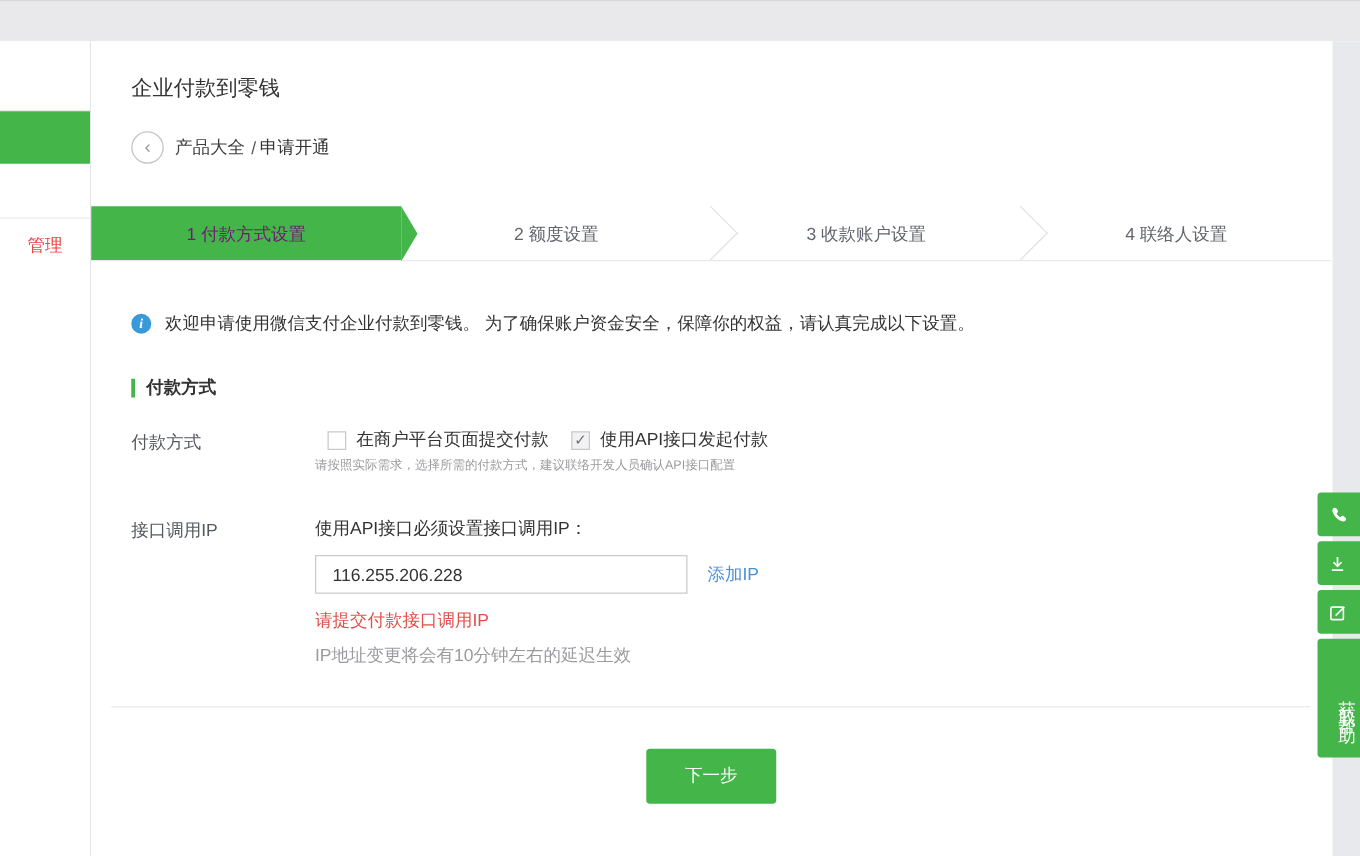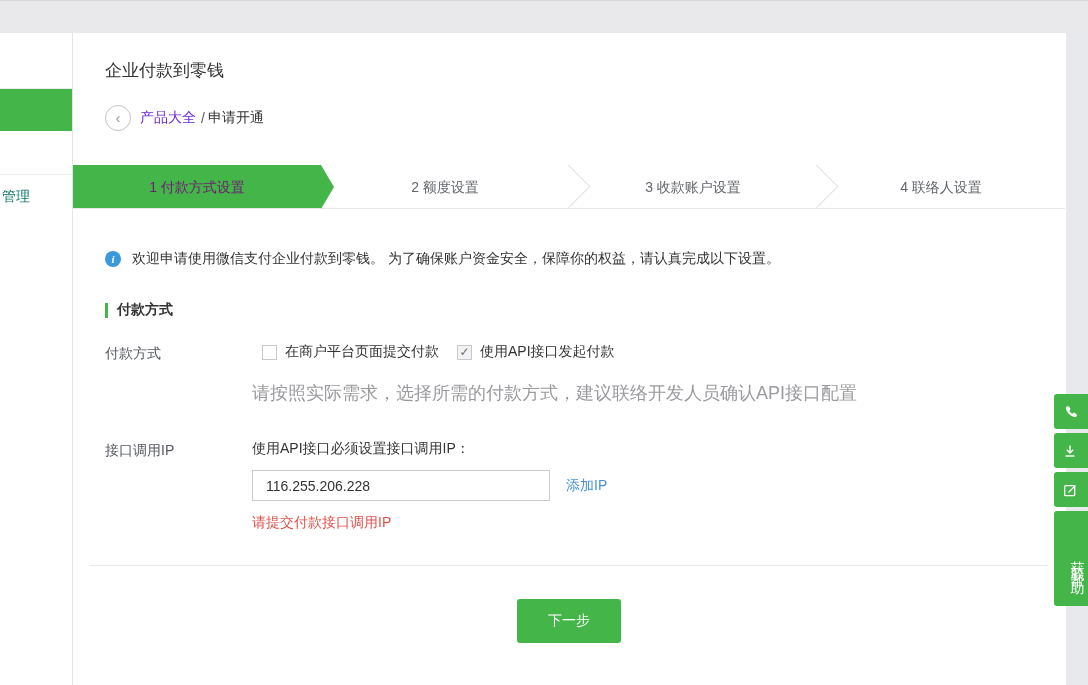--- a/index.html
+++ b/index.html
@@ -17,34 +17,34 @@
   .sidebar {
     position:absolute; left:0; top:33px; bottom:0; width:73px;
     background:#fff; border-right:1px solid #e4e4e7;
   }
   .side-item { width:100%; }
   .side-item.blank1 { height:56px; border-bottom:1px solid #ececef; }
   .side-item.active { height:42px; background:#44b549; }
   .side-item.blank2 { height:44px; border-bottom:1px solid #ececef; }
   .side-item.labeled {
     height:44px; display:flex; align-items:center;
-    font-size:14px; color:#0f766e; padding-left:2px; overflow:hidden; white-space:nowrap;
+    font-size:14px; color:#ef4444; padding-left:2px; overflow:hidden; white-space:nowrap;margin-left:20px;
   }
   
   .content { position:absolute; left:73px; top:33px; width:992px; bottom:0; background:#fff; }
   .header { padding:0 32px; }
   .page-title { margin-top:26px; font-size:17px; color:#333; font-weight:400; }
   .breadcrumb { margin-top:23px; display:flex; align-items:center; font-size:14px; }
   .back-circle {
     width:26px; height:26px; border-radius:50%; border:1px solid #c4c4c8;
     display:flex; align-items:center; justify-content:center;
     color:#9a9a9e; font-size:15px; cursor:pointer; background:#fff; flex:0 0 auto;
   }
   .back-circle span { position:relative; top:-1px; }
-  .crumb-parent { color:#6d28d9; margin-left:9px; }
+  .crumb-parent { color:#404040; margin-left:9px; }
   .crumb-sep { color:#55585e; margin:0 3px 0 5px; }
   .crumb-current { color:#333; }
   
   .steps {
     position:absolute; left:0; right:0; top:132px; height:44px;
     display:flex; border-bottom:1px solid #e9e9ec; background:#fff;
   }
   .step {
     flex:1; position:relative; text-align:center; line-height:44px;
     font-size:14px; color:#62656b; background:#fff;
@@ -78,21 +78,21 @@
   .row-field { flex:1; }
   .cb-line { display:flex; align-items:center; font-size:14px; color:#333;padding-left:10px; }
   .checkbox {
     width:15px; height:15px; border:1px solid #c9c9cc; background:#fff;
     display:inline-flex; align-items:center; justify-content:center;
     margin-right:8px; cursor:pointer; flex:0 0 auto;
   }
   .checkbox.checked { background:#f2f2f4; }
   .checkbox .check { font-size:12px; color:#6e6e72; line-height:1; }
   .cb-group2 { margin-left:18px; display:flex; align-items:center; }
-  .field-hint { margin-top:20px; font-size:18px; color:#9b9b9f; }
+  .field-hint { margin-top:4px; font-size:10px; color:#9b9b9f; }
   .ip-instruction { font-size:14px; color:#333; }
   .ip-line { margin-top:12px; display:flex; align-items:center; }
   .ip-input {
     width:298px; height:31px; border:1px solid #cbcbce; background:#fff;
     font-size:14px; color:#333; padding:0 13px; outline:none;
     font-family:"Liberation Sans", sans-serif;
   }
   .add-ip { margin-left:16px; font-size:14px; color:#4a90d9; text-decoration:none; cursor:pointer; }
   .ip-error { margin-top:13px; font-size:14px; color:#e0504a; }
   .ip-hint { margin-top:10px; font-size:14px; color:#9b9b9f; }
@@ -202,20 +202,21 @@
 
       <div class="form-row row2">
         <div class="row-label">接口调用IP</div>
         <div class="row-field">
           <div class="ip-instruction">使用API接口必须设置接口调用IP：</div>
           <div class="ip-line">
             <input class="ip-input" type="text" value="116.255.206.228" style="">
             <a class="add-ip">添加IP</a>
           </div>
           <div class="ip-error">请提交付款接口调用IP</div>
+          <div class="ip-hint">IP地址变更将会有10分钟左右的延迟生效</div>
         </div>
       </div>
 
     </div>
 
     <div class="divider"></div>
     <button class="next-btn">下一步</button>
 
   </div>
 

